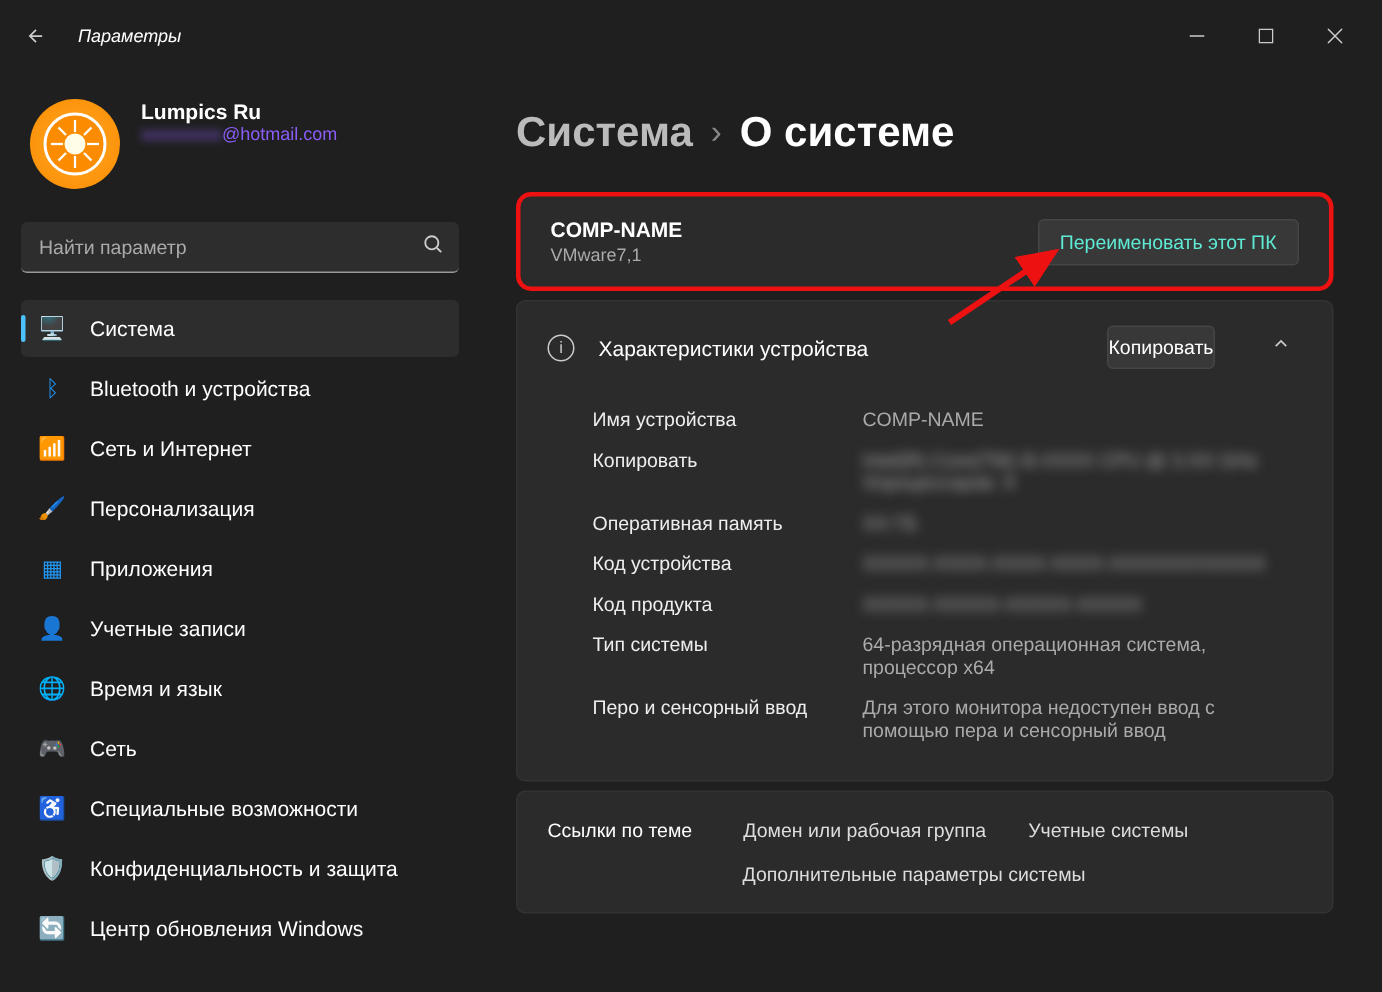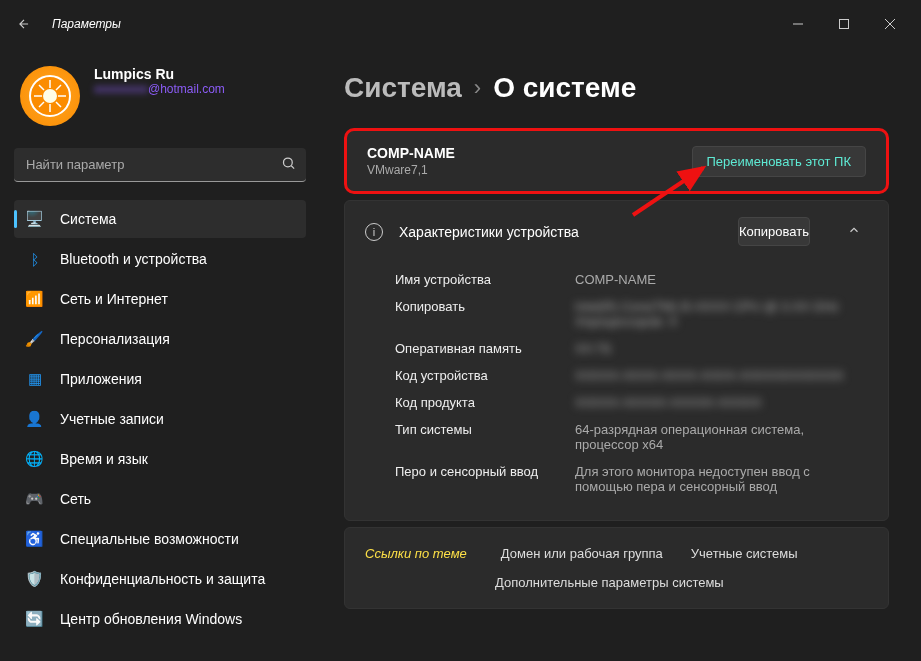--- a/index.html
+++ b/index.html
@@ -51,21 +51,21 @@
 .chev { margin-left: 14px; color: #ccc; cursor: pointer; width: 28px; text-align: center; }
 
 .specs-body { padding: 4px 20px 20px 50px; }
 .spec-row { display: flex; padding: 6px 0; font-size: 13px; }
 .spec-row .k { width: 180px; color: #eee; flex-shrink: 0; }
 .spec-row .v { color: #aaa; flex: 1; }
 .blurv { filter: blur(4px); color: #888; }
 
 .links-card { padding: 18px 20px; }
 .links-row { display: flex; gap: 28px; align-items: center; flex-wrap: wrap; font-size: 13px; }
-.links-row .lt { color: #fde047; margin-right: 6px; font-style: italic; }
+.links-row .lt { color: #ffffff; margin-right: 6px; }
 .links-row a { color: #ddd; text-decoration: none; cursor: pointer; }
 .links-row2 { margin-top: 14px; padding-left: 130px; font-size: 13px; }
 .links-row2 a { color: #ddd; text-decoration: none; cursor: pointer; }
 
 .arrow-annot { position: absolute; pointer-events: none; }
 
 .content::-webkit-scrollbar, .nav::-webkit-scrollbar { width: 4px; }
 .content::-webkit-scrollbar-thumb, .nav::-webkit-scrollbar-thumb { background: #555; border-radius: 2px; }
 </style>
 </head>

